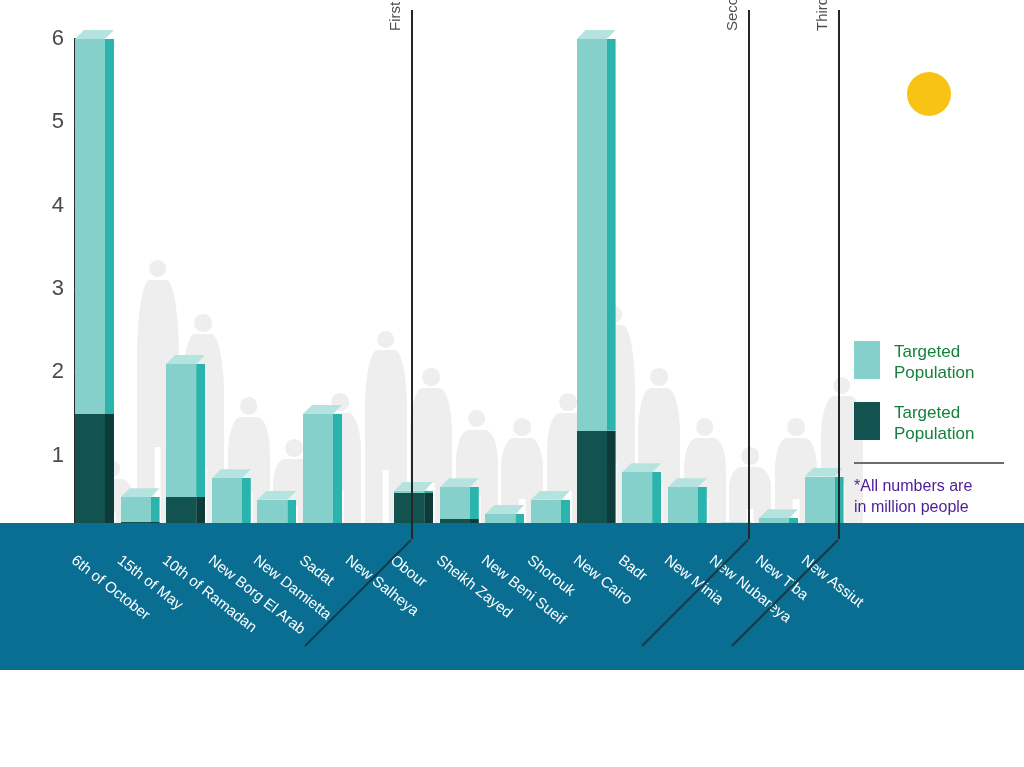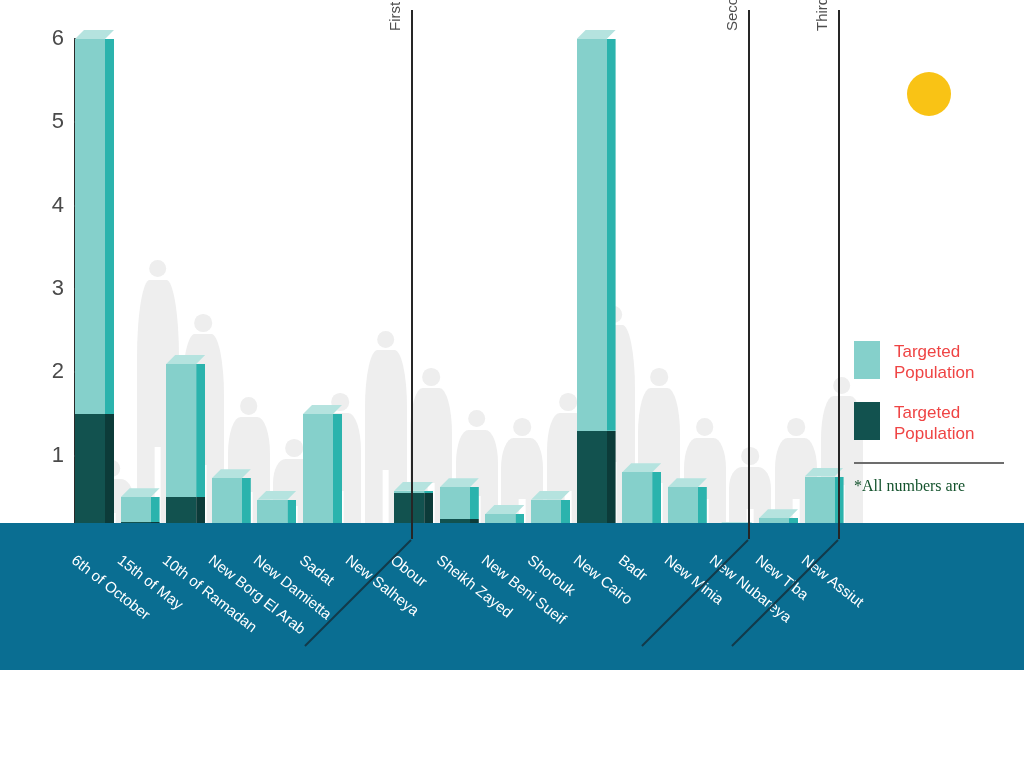--- a/index.html
+++ b/index.html
@@ -58,23 +58,23 @@
   
   .xlab{
     position:absolute;color:#ffffff;font-size:15px;white-space:nowrap;
     transform-origin:left top;transform:rotate(38deg);
   }
 
   
   .legend{position:absolute;left:854px;top:341px;width:160px;}
   .legend-row{display:flex;align-items:flex-start;margin-bottom:18px;}
   .sw{width:26px;height:38px;flex:none;margin-right:14px;}
-  .legend-text{font-size:17px;color:#ef4444;line-height:1.25;}
+  .legend-text{font-size:17px;color:#15803d;line-height:1.25;}
   .legend-rule{width:150px;height:2px;background:#6d6d6d;margin:2px 0 12px 0;}
-  .note{font-size:16px;color:#14532d;line-height:1.3;font-family:Liberation Serif, serif;}
+  .note{font-size:16px;color:#4c1d95;line-height:1.3;}
 
   .sun{position:absolute;left:907px;top:72px;width:44px;height:44px;
     border-radius:50%;background:#f9c315;}
 
   
   .footer{position:absolute;left:0;top:670px;width:1024px;height:97px;background:#fff;}
 </style>
 </head>
 <body>
 
@@ -439,20 +439,21 @@
     <div class="legend-row">
       <div class="sw" style="background:#12524f"></div>
       <div class="legend-text">
         <div>Targeted</div>
         <div>Population</div>
       </div>
     </div>
     <div class="legend-rule"></div>
     <div class="note">
       <div>*All numbers are</div>
+      <div>in million people</div>
     </div>
   </div>
 
   <div class="footer">
     
     
     
     
     
     

